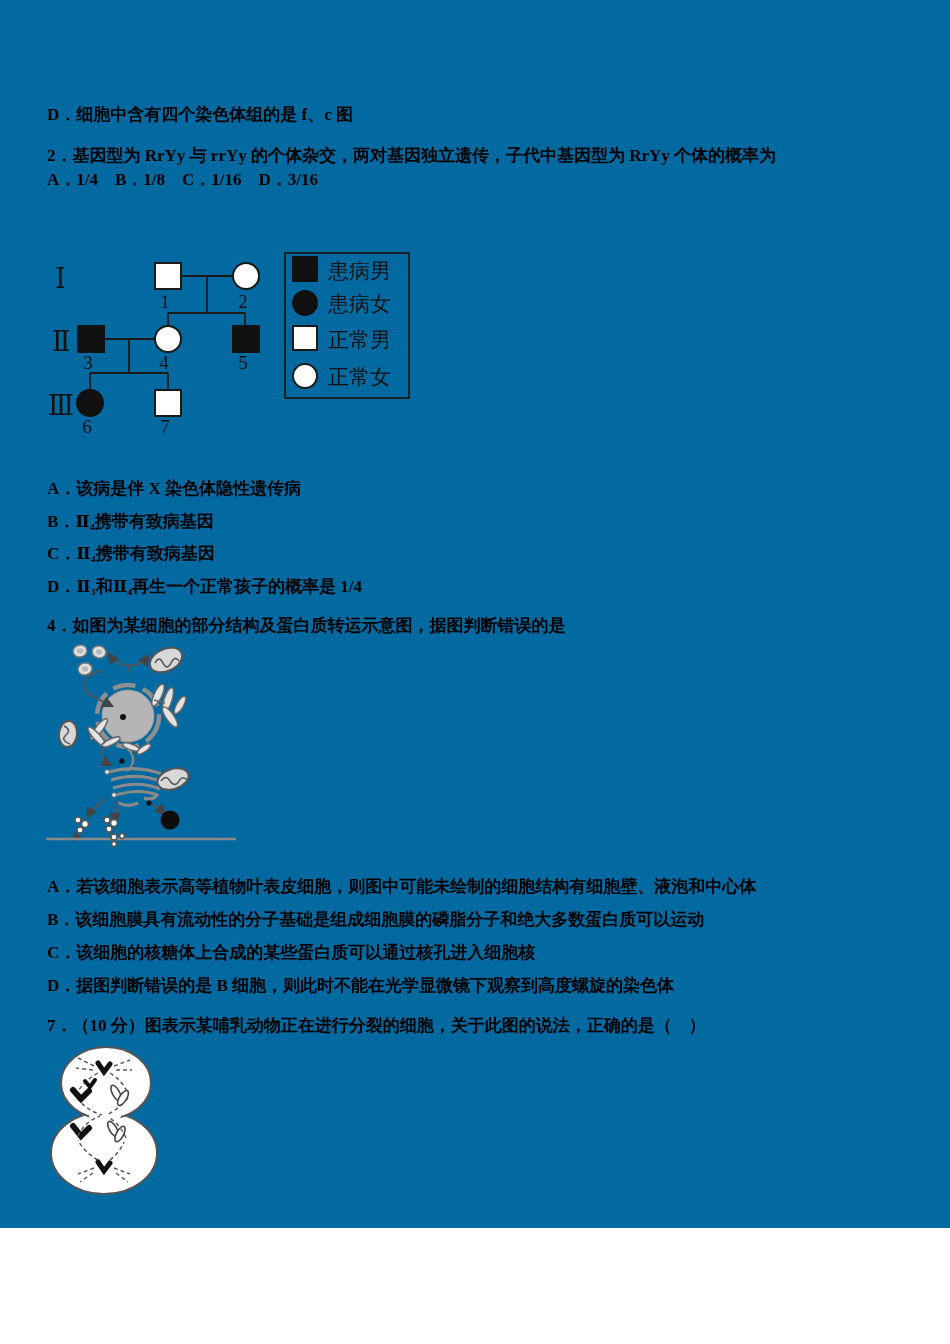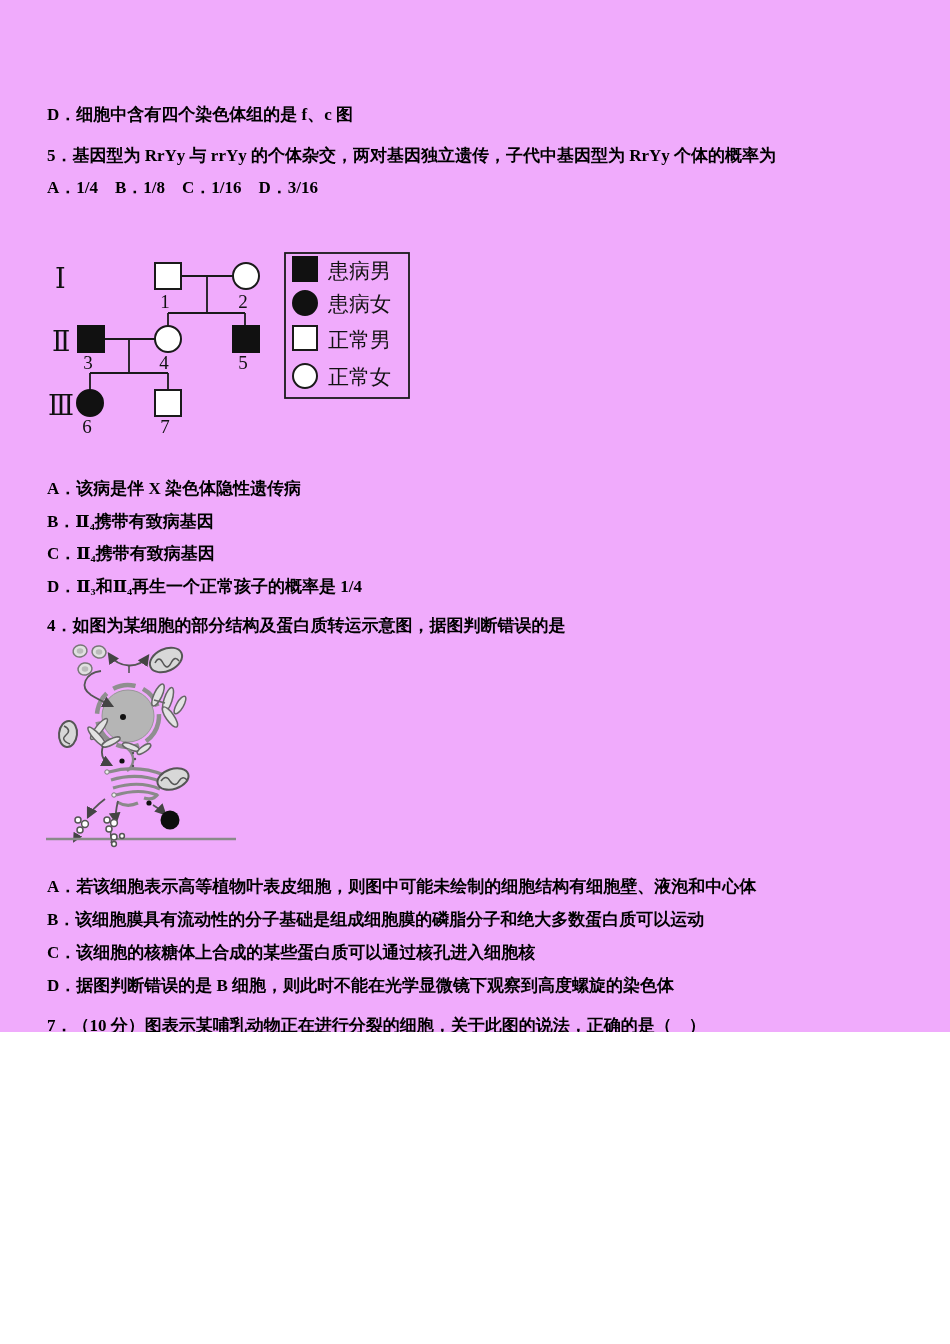--- a/index.html
+++ b/index.html
@@ -1,19 +1,19 @@
 <!DOCTYPE html>
 <html><head>
 <meta charset="utf-8">
 <style>
   html,body{margin:0;padding:0;background:#fff;}
   .page{
     position:relative;
-    width:950px;height:1032px;
-    background:#f0abfc;
+    width:950px;height:1228px;
+    background:#0369a1;
     font-family:"Liberation Serif","DejaVu Serif",serif;
     color:#000;
     overflow:hidden;
   }
   .tline{
     position:absolute;
     left:47px;
     width:870px;
     font-size:17px;
     line-height:23px;
@@ -36,22 +36,22 @@
   .dv-dash{fill:none;stroke:#555;stroke-width:1.4;stroke-dasharray:4 3;}
   .dv-chrom-black{fill:none;stroke:#111;stroke-linecap:round;}
   .dv-chrom-white{fill:#fff;stroke:#444;stroke-width:1.6;}
 </style>
 </head>
 <body>
 
 <div class="page">
 
   <div class="tline" style="top:103px">D．细胞中含有四个染色体组的是 f、c 图</div>
-  <div class="tline" style="top:144px">5．基因型为 RrYy 与 rrYy 的个体杂交，两对基因独立遗传，子代中基因型为 RrYy 个体的概率为</div>
-  <div class="tline" style="top:176px">A．1/4    B．1/8    C．1/16    D．3/16</div>
+  <div class="tline" style="top:144px">2．基因型为 RrYy 与 rrYy 的个体杂交，两对基因独立遗传，子代中基因型为 RrYy 个体的概率为</div>
+  <div class="tline" style="top:168px">A．1/4    B．1/8    C．1/16    D．3/16</div>
 
   <svg class="fig" style="left:45px;top:252px" width="370" height="192" viewBox="0 0 370 192">
 
     <text class="gen-label" x="10" y="36">Ⅰ</text>
     <text class="gen-label" x="7" y="99">Ⅱ</text>
     <text class="gen-label" x="3" y="163">Ⅲ</text>
 
     <g>
       <line class="ped-line" x1="136" y1="24" x2="188" y2="24"></line>
       <line class="ped-line" x1="162" y1="24" x2="162" y2="61"></line>

